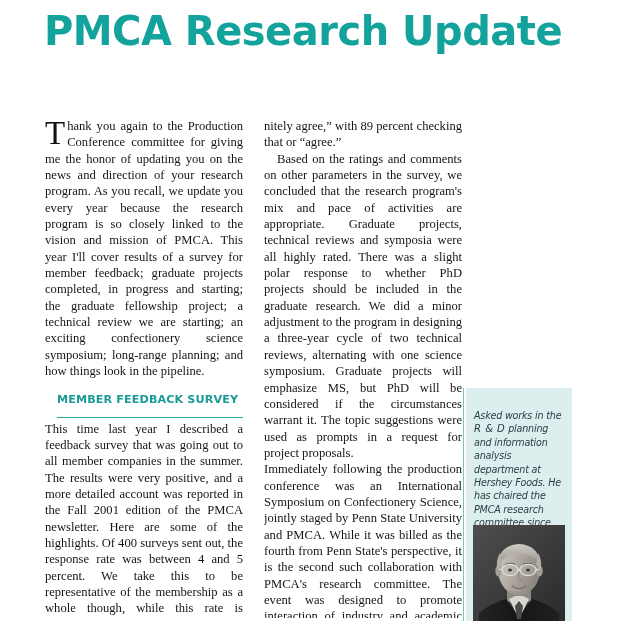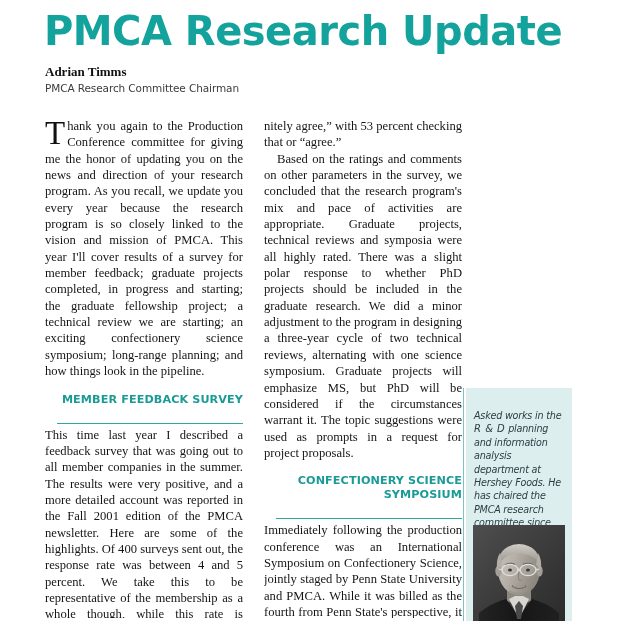--- a/index.html
+++ b/index.html
@@ -100,24 +100,24 @@
   
   .section-head {
     font-family: "DejaVu Sans", sans-serif;
     font-weight: bold;
     font-size: 11.2px;
     line-height: 14px;
     letter-spacing: 0.1px;
     color: #1a9b96;
     text-transform: uppercase;
     margin: 13px 0 0 12px;
-    padding-bottom: 16px;
+    padding-bottom: 10px;
     border-bottom: 1.6px solid #2aa8a2;
     text-indent: 0;
-    text-align: right;
+    text-align: left;
   }
   .section-head + p { margin-top: 3px; }
   .after-head { text-indent: 0 !important; }
 
   
   .bio-panel {
     position: absolute;
     left: 466px;
     top: 388px;
     width: 106px;
@@ -161,39 +161,34 @@
 </style>
 </head>
 <body>
 
 <div class="page">
 
   <div class="masthead">
     <h1 class="masthead-title">PMCA Research Update</h1>
   </div>
 
-  <div class="byline">
-    <p class="byline-name">Adrian Timms</p>
-    <p class="byline-role">PMCA Research Committee Chairman</p>
-  </div>
 
   <div class="col col-1">
     <p class="dropcap-para"><span class="dropcap">T</span><span>hank you again to the Production Conference committee for giving me the honor of updating you on the news and direction of your research program. As you recall, we update you every year because the research program is so closely linked to the vision and mission of PMCA. This year I'll cover results of a survey for member feedback; graduate projects completed, in progress and starting; the graduate fellowship project; a technical review we are starting; an exciting confectionery science symposium; long-range planning; and how things look in the pipeline.</span></p>
 
     <h2 class="section-head">MEMBER FEEDBACK SURVEY</h2>
 
     <p class="after-head">This time last year I described a feedback survey that was going out to all member companies in the summer. The results were very positive, and a more detailed account was reported in the Fall 2001 edition of the PMCA newsletter. Here are some of the highlights. Of 400 surveys sent out, the response rate was between 4 and 5 percent. We take this to be representative of the membership as a whole though, while this rate is admirable in the direct marketing world, we'd like next time to encourage a greater response. Those that did respond were very positive overall. Asked if they agreed that the research program is, or</p>
   </div>
 
   <div class="col col-2">
-    <p class="noindent">nitely agree,” with 53 percent checking that or “agree.”</p>
+    <p class="noindent">nitely agree,” with 89 percent checking that or “agree.”</p>
 
     <p>Based on the ratings and comments on other parameters in the survey, we concluded that the research program's mix and pace of activities are appropriate. Graduate projects, technical reviews and symposia were all highly rated. There was a slight polar response to whether PhD projects should be included in the graduate research. We did a minor adjustment to the program in designing a three-year cycle of two technical reviews, alternating with one science symposium. Graduate projects will emphasize MS, but PhD will be considered if the circumstances warrant it. The topic suggestions were used as prompts in a request for project proposals.</p>
 
-    <h2 class="section-head">CONFECTIONERY SCIENCE SYMPOSIUM</h2>
 
     <p class="after-head">Immediately following the production conference was an International Symposium on Confectionery Science, jointly staged by Penn State University and PMCA. While it was billed as the fourth from Penn State's perspective, it is the second such collaboration with PMCA's research committee. The event was designed to promote interaction of industry and academic science leaders, and dis-</p>
   </div>
 
   <div class="bio-rule"></div>
   <div class="bio-panel"></div>
 
   <div class="bio-text"><span>Asked works in the </span><span class="smallcaps">R &amp; D</span><span> planning and information analysis department at Hershey Foods. He has chaired the PMCA research committee since 1998.</span></div>
 
   <div class="bio-photo">

